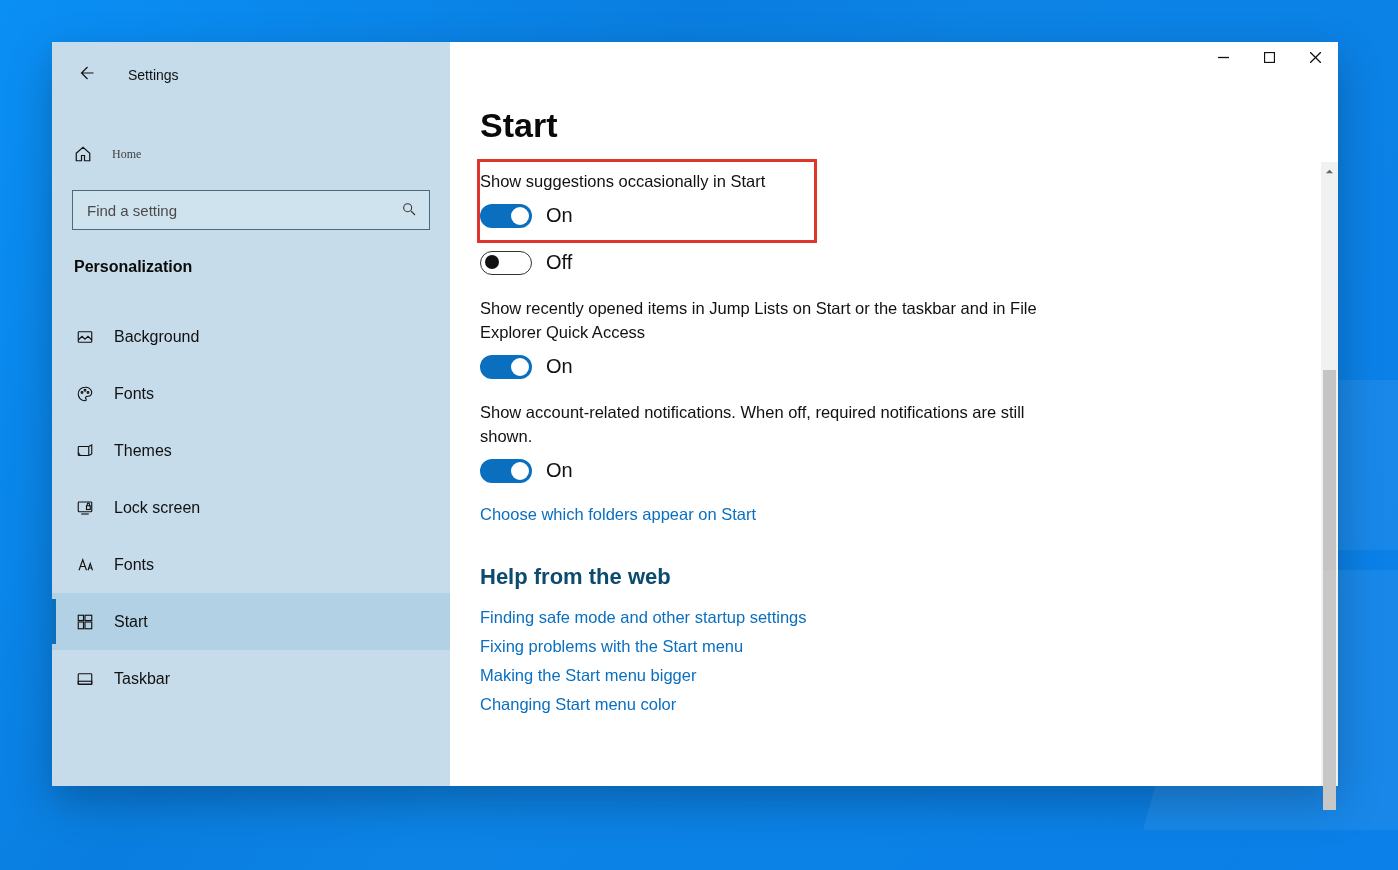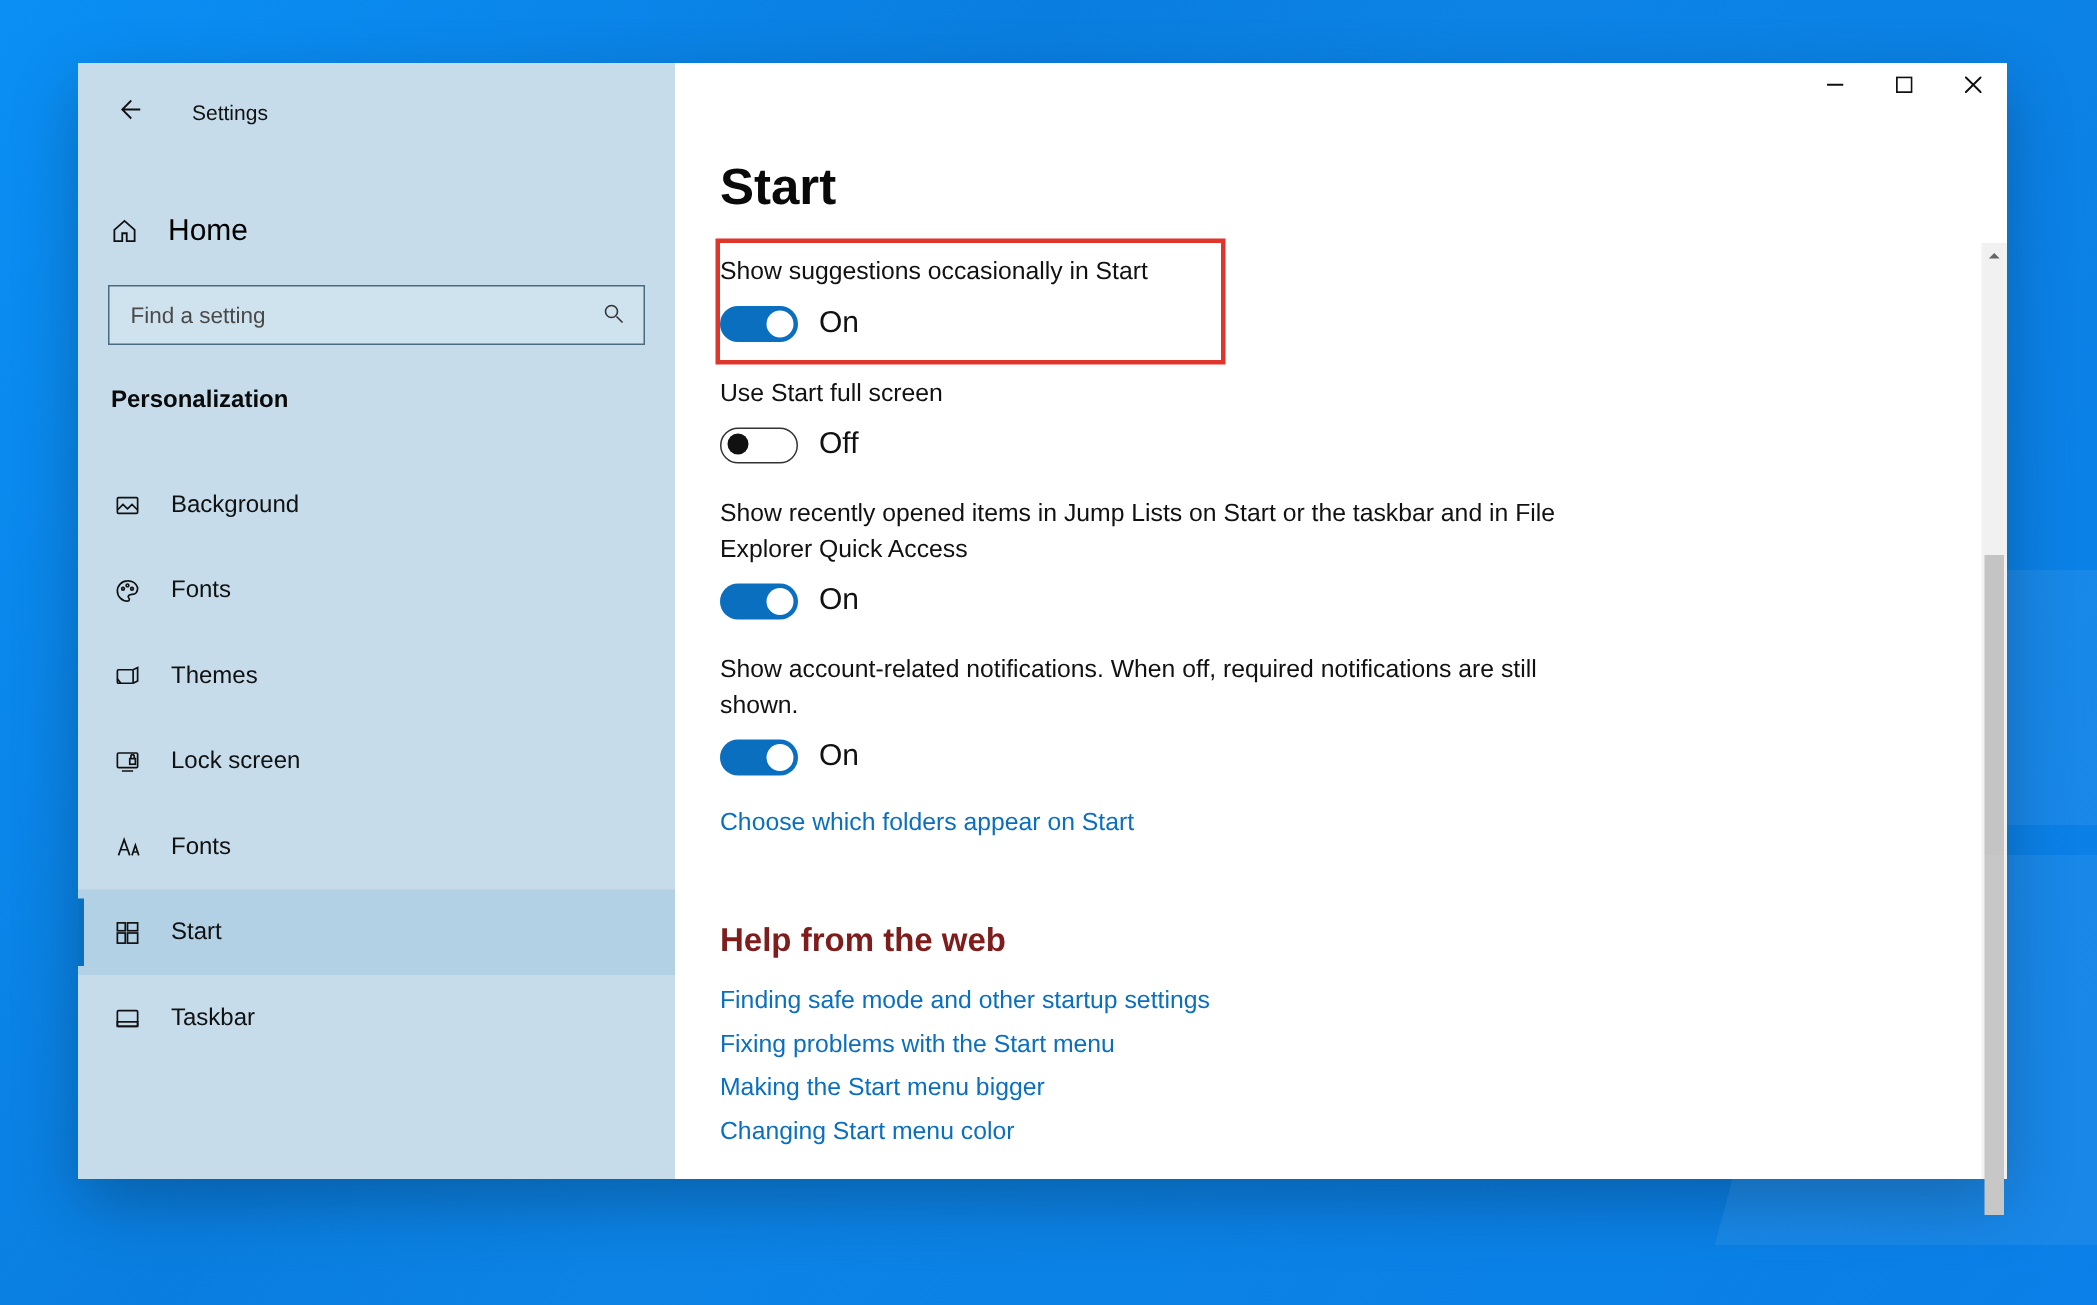--- a/index.html
+++ b/index.html
@@ -66,21 +66,21 @@
   }
 
   .home-row {
     display:flex; align-items:center;
     padding: 0 22px;
     height: 44px;
     cursor:pointer;
   }
   .home-row .icon { width:20px; margin-right:18px; display:flex; }
   .home-row .icon svg { width:18px; height:18px; stroke:#111; fill:none; stroke-width:1.6; }
-  .home-row span.label { font-size:20px; color:#000000; }
+  .home-row span.label { font-size:12px; color:#404040;font-family:Liberation Serif, serif; }
 
   .search-wrap {
     margin: 14px 20px 28px 20px;
   }
   .search-box {
     width: 100%;
     height: 40px;
     border: 1.5px solid #4a6b7f;
     background: #cfe3ef;
     display:flex; align-items:center;
@@ -184,22 +184,22 @@
   .toggle-state {
     font-size:20px; color:#111;
   }
 
   .link {
     color:#0a6fbf; font-size:16.5px; cursor:pointer; margin-bottom:10px;
     display:inline-block;
   }
 
   .section-header {
-    font-size:22px; font-weight:600; color:#7f1d1d;
-    margin: 46px 0 18px 0;
+    font-size:22px; font-weight:600; color:#0c4a6e;
+    margin: 30px 0 18px 0;
   }
   .help-links .link { display:block; margin-bottom:10px; }
 
   .scrollbar {
     width:17px; background:#f1f1f1;
     display:flex; flex-direction:column;
     margin-top: 120px;
   }
   .sb-arrow {
     height:18px; display:flex; align-items:center; justify-content:center;
@@ -367,21 +367,20 @@
               <div class="toggle-row">
                 <div class="toggle on">
                     <div class="knob"></div>
                   </div>
                 <span class="toggle-state">On</span>
               </div>
             </div>
           </div>
 
           <div class="setting">
-            <div class="setting-label">Use Start full screen</div>
             <div class="toggle-row">
               <div class="toggle off">
                   <div class="knob"></div>
                 </div>
               <span class="toggle-state">Off</span>
             </div>
           </div>
 
           <div class="setting">
             <div class="setting-label">Show recently opened items in Jump Lists on Start or the taskbar and in File Explorer Quick Access</div>

